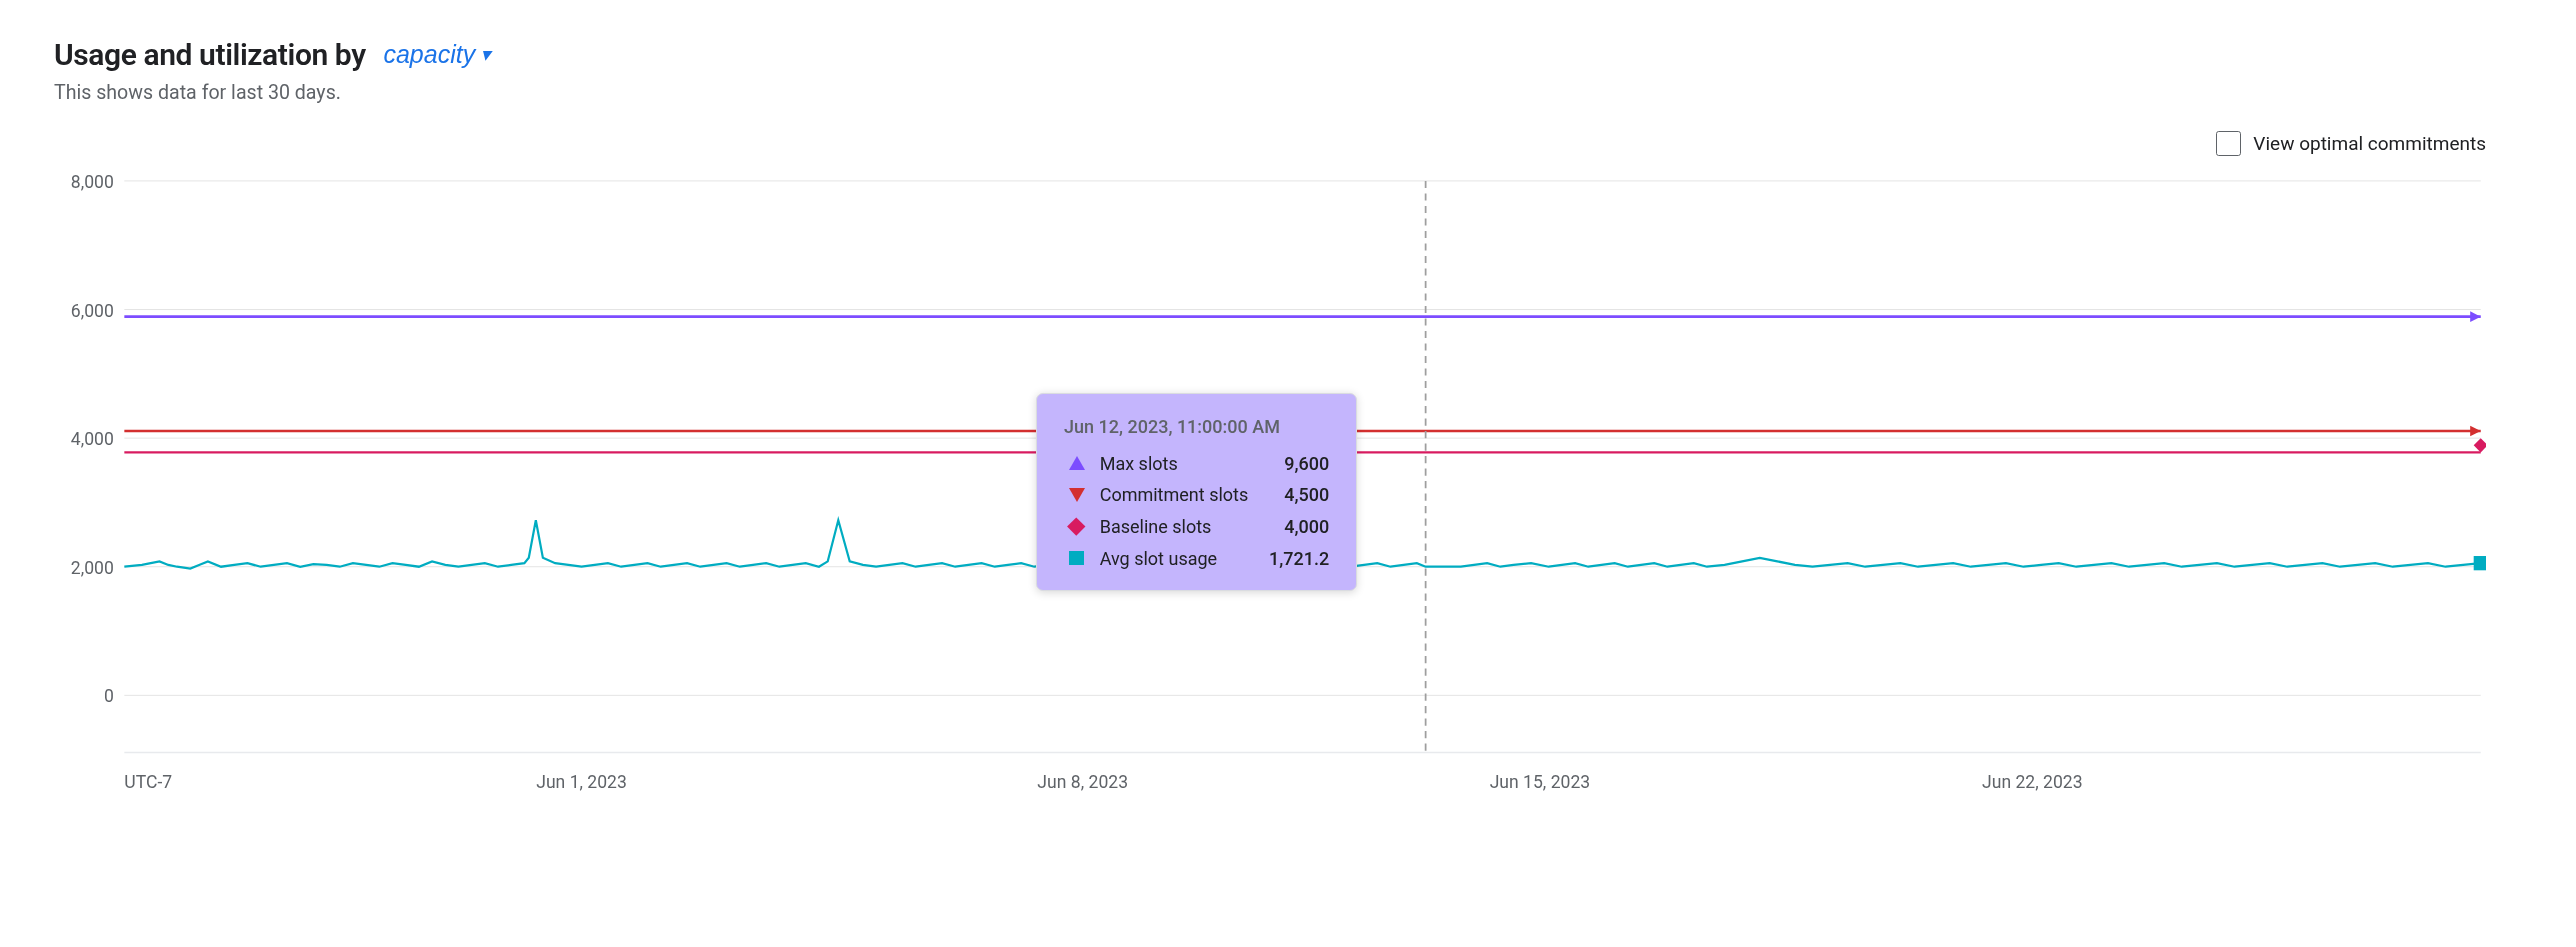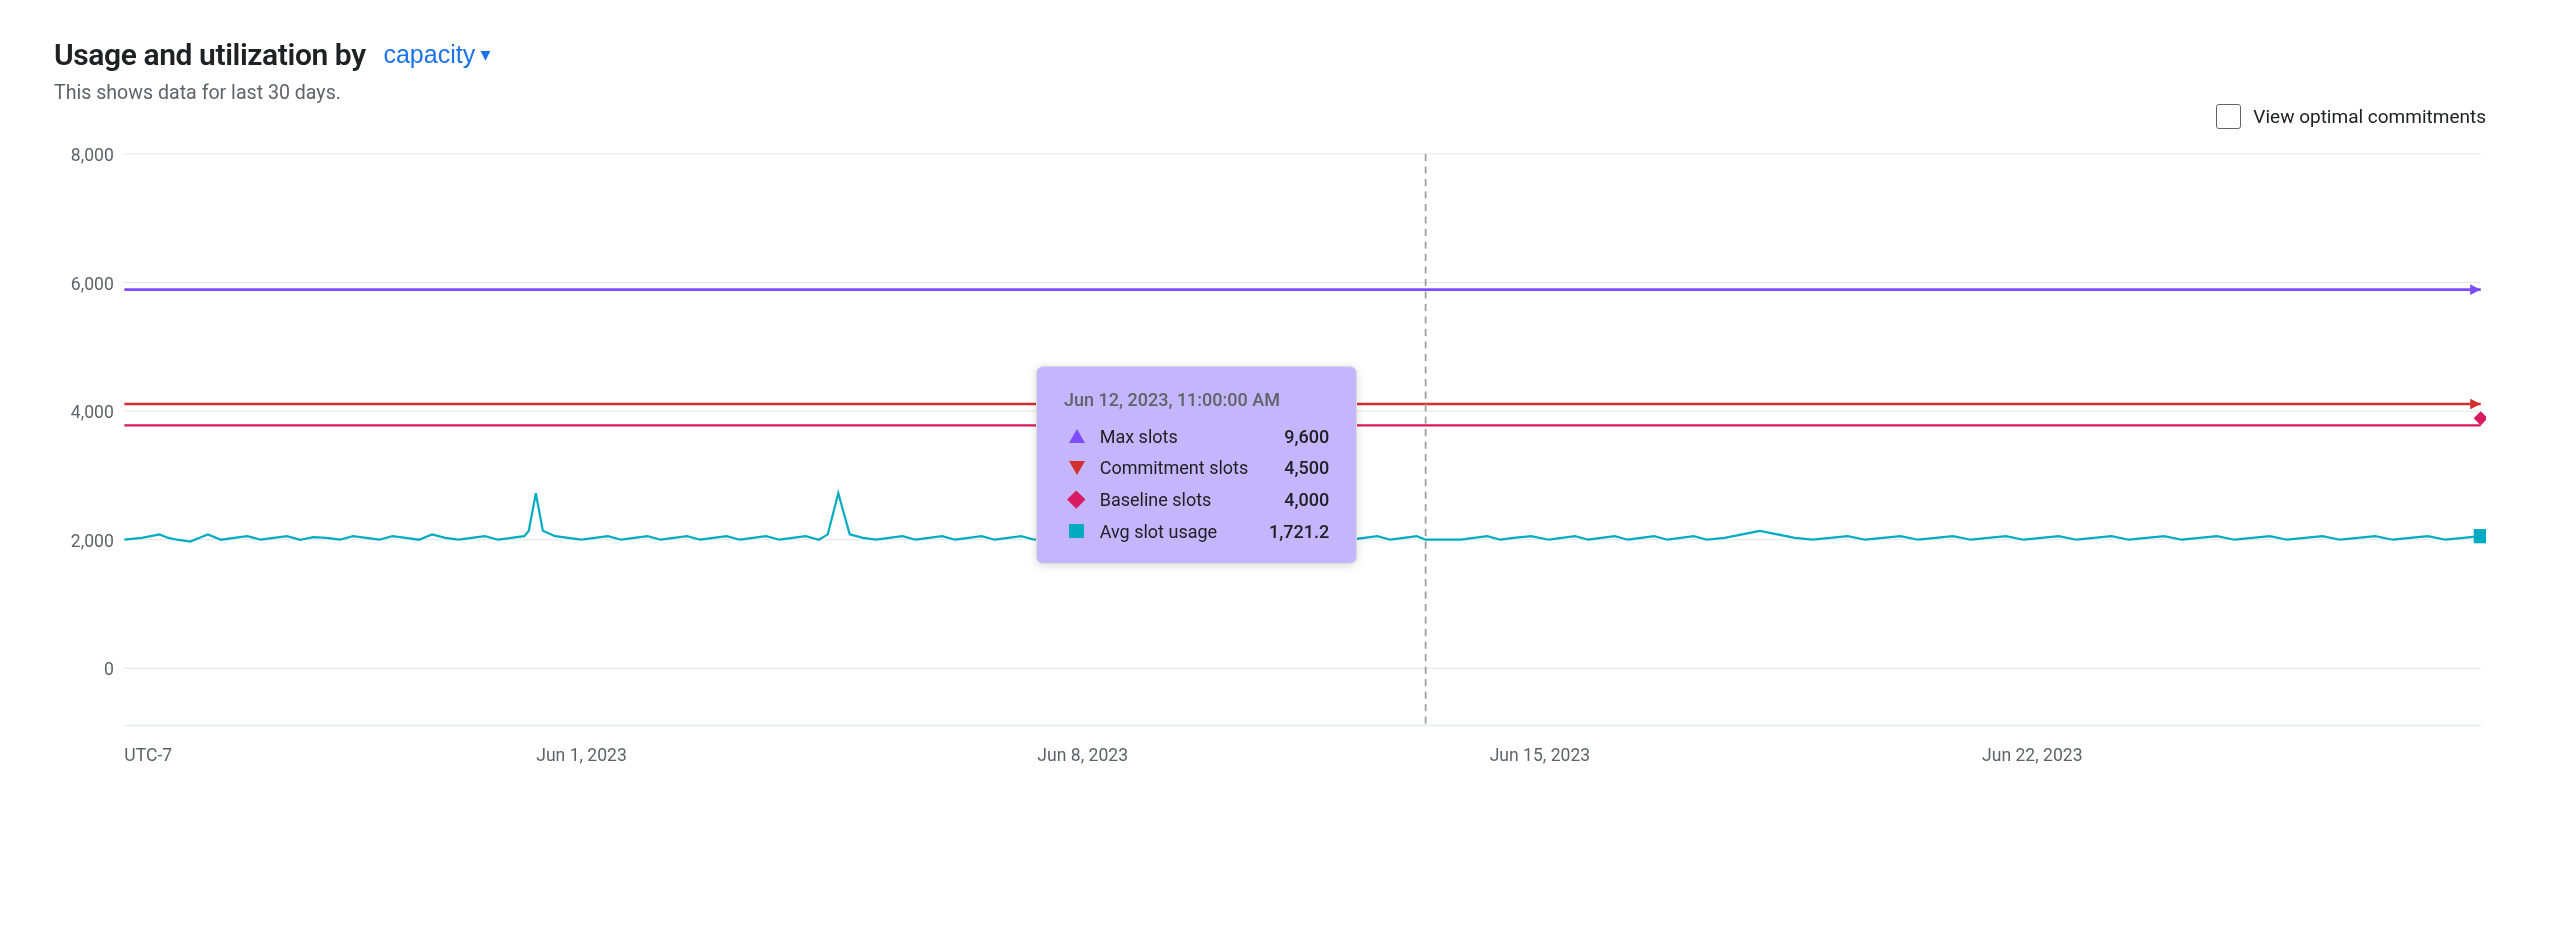--- a/index.html
+++ b/index.html
@@ -34,28 +34,30 @@
       align-items: center;
       gap: 5.4px;
       font-size: 25px;
       font-weight: 500;
       color: #1a73e8;
       border: none;
       background: none;
       cursor: pointer;
       padding: 3.6px 7.1px;
       border-radius: 3.6px;
+      font-style: italic;
     }
     .dropdown-arrow {
       font-size: 19.6px;
       color: #1a73e8;
     }
     .subtitle {
       font-size: 19.6px;
       color: #5f6368;
+      margin-bottom: 27px;
     }
     .chart-controls {
       display: flex;
       justify-content: flex-end;
       align-items: center;
       margin-bottom: 16px;
     }
     .checkbox-label {
       display: flex;
       align-items: center;

